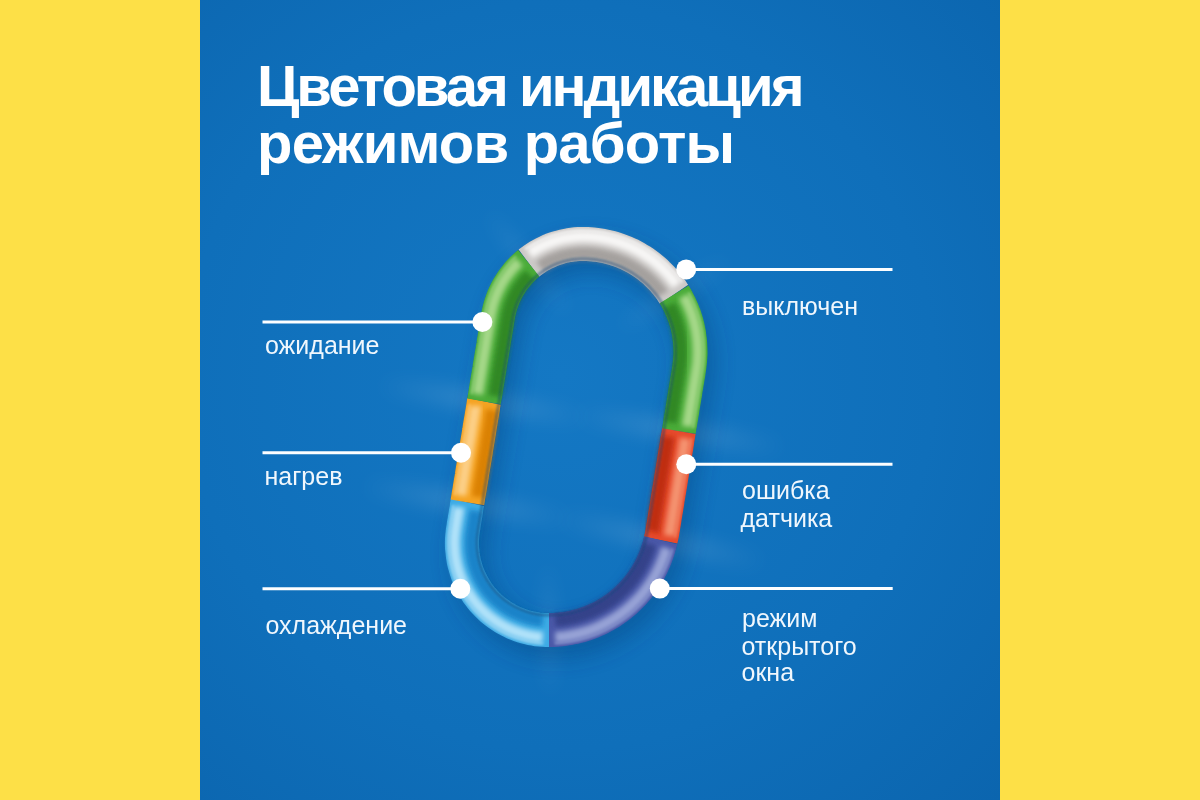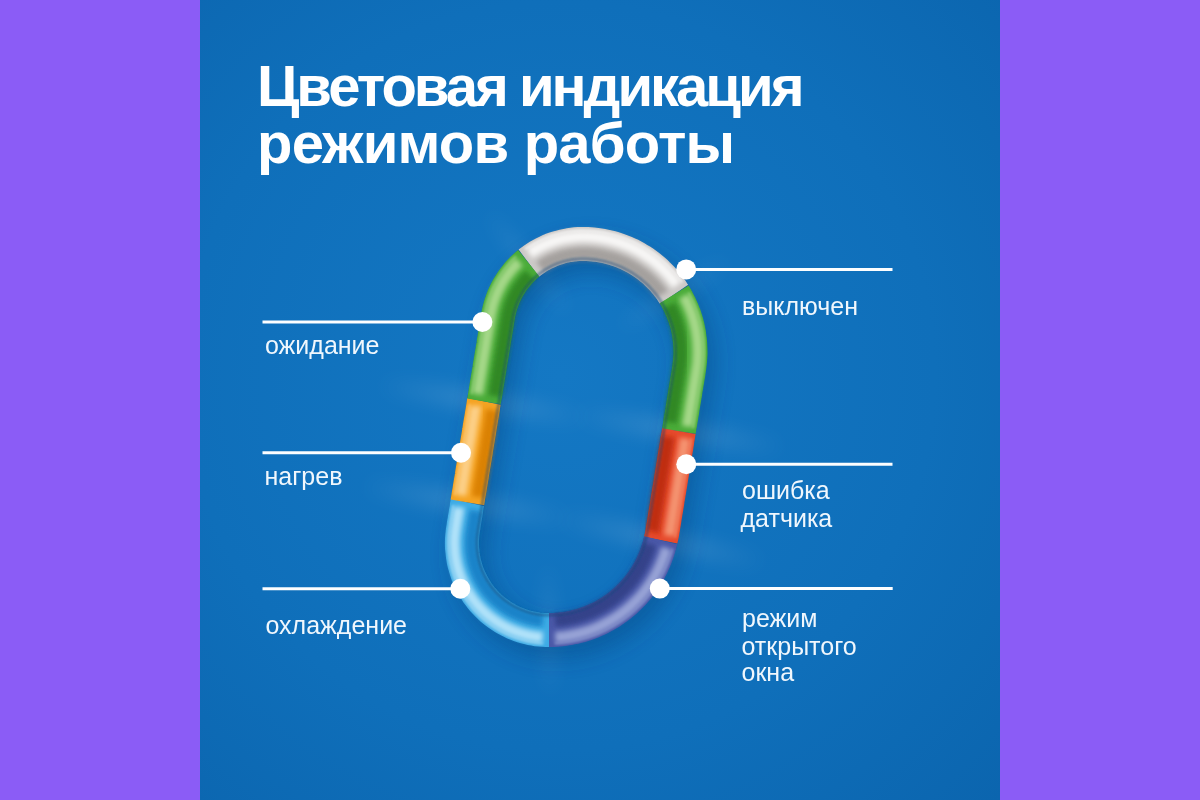--- a/index.html
+++ b/index.html
@@ -1,16 +1,16 @@
 <!DOCTYPE html>
 <html><head>
 <meta charset="utf-8">
 <style>
   html,body { margin:0; padding:0; background:#ffffff; }
-  #stage { position:relative; width:1200px; height:800px; background:#8b5cf6;
+  #stage { position:relative; width:1200px; height:800px; background:#fde047;
             font-family:"Liberation Sans", sans-serif; overflow:hidden; }
   svg { position:absolute; left:0; top:0; }
 </style>
 </head>
 <body>
 <div id="stage">
 <svg width="1200" height="800" viewBox="0 0 1200 800">
 <defs>
   <radialGradient id="bgGrad" cx="0.45" cy="0.47" r="0.85">
     <stop offset="0" stop-color="#1478c4"></stop>

